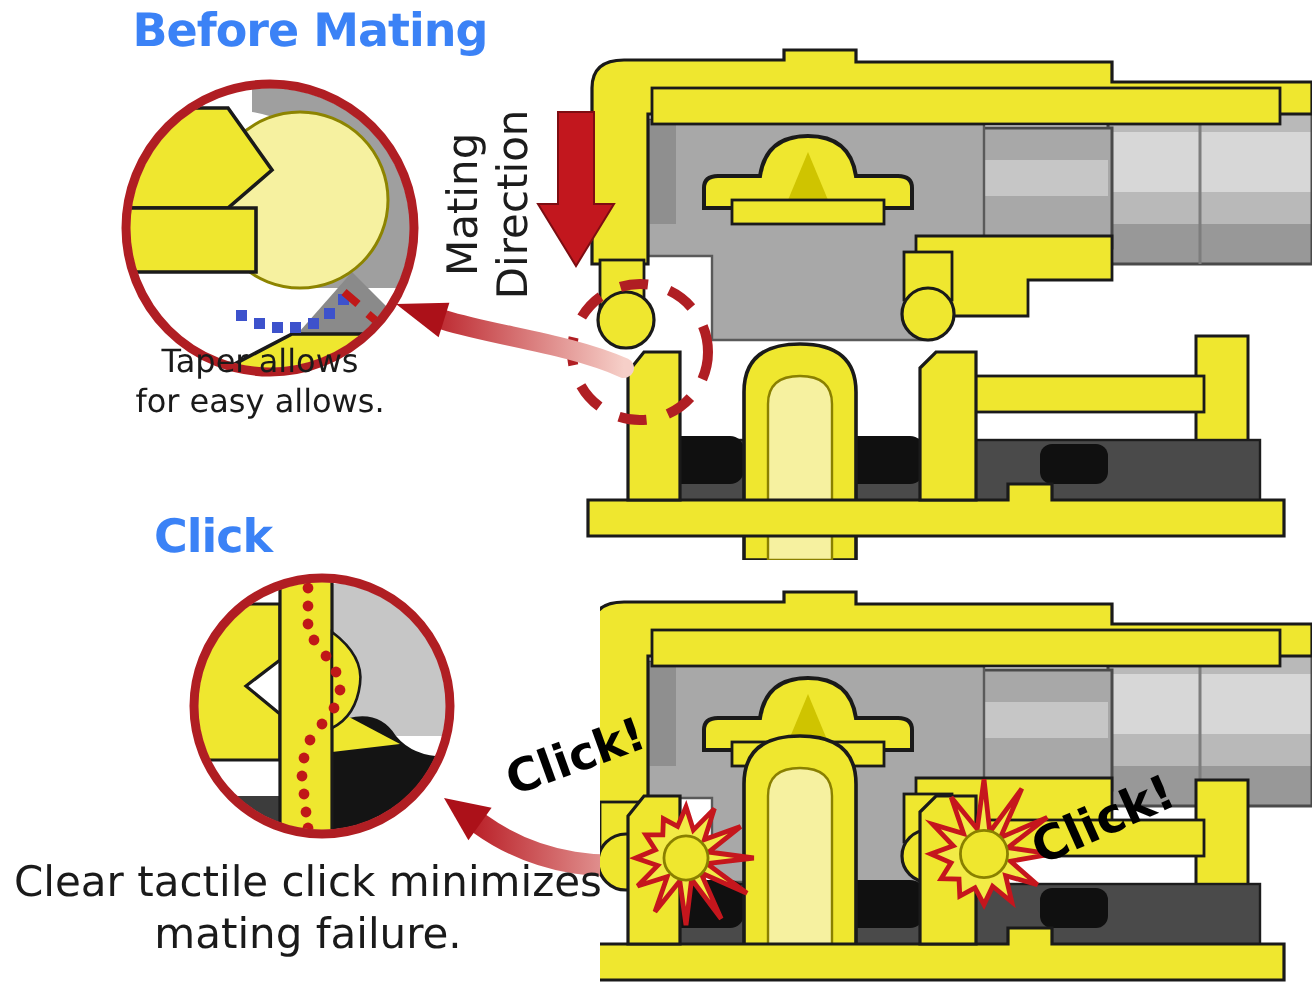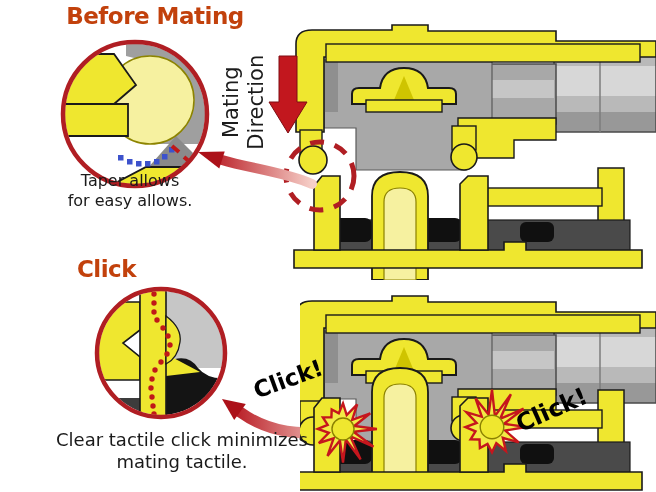--- a/index.html
+++ b/index.html
@@ -1,21 +1,21 @@
 <!DOCTYPE html>
 <html style="--yellow: #efe72f; --yellow-light: #f6f1a0; --outline: #1a1a1a; --callout-red: #b01e23; --arrow-red: #c2171e; --dot-blue: #3d52cc; --dot-red: #c01818;"><head>
 <meta charset="utf-8">
 <style>
   html,body{margin:0;padding:0;background:#ffffff;}
   .canvas{position:relative;width:656px;height:492px;background:#ffffff;overflow:hidden;
           font-family:"DejaVu Sans", sans-serif;color:#111;}
   .abs{position:absolute;}
-  .title{font-weight:bold;font-size:23px;text-align:center;color:#c2410c;letter-spacing:-0.5px;}
+  .title{font-weight:bold;font-size:23px;text-align:center;color:#3b82f6;letter-spacing:-0.5px;}
   .caption{font-size:16px;text-align:center;line-height:1.22;color:#1a1a1a;}
-  .caption.mated{font-size:18px;margin-left:28px;}
+  .caption.mated{font-size:21px;}
   .dirlabel{display:flex;align-items:center;justify-content:center;}
   .dirlabel .inner{transform:rotate(-90deg);text-align:center;font-size:21px;line-height:1.2;color:#1c1c1c;white-space:nowrap;}
   .dirlabel .inner span{display:block;}
   .click{font-weight:bold;font-size:23px;color:#000;white-space:nowrap;}
   svg{display:block;}
 </style>
 </head>
 <body>
 
 <div class="canvas">
@@ -211,19 +211,19 @@
         <circle cx="152" cy="397" r="2.7"></circle>
           <circle cx="153" cy="406" r="2.7"></circle>
           <circle cx="154" cy="414" r="2.7"></circle>
       </g>
     </g>
     <circle cx="161" cy="353" r="64" fill="none" stroke="var(--callout-red)" stroke-width="4.5"></circle>
   </svg>
 
   <div class="abs caption mated" style="left:0px;top:429px;width:308px;">
     <span>Clear tactile click minimizes</span><br>
-    <span>mating tactile.</span>
+    <span>mating failure.</span>
   </div>
 
   <div class="abs click" style="left:252px;top:366px;transform:rotate(-20deg);">Click!</div>
   <div class="abs click" style="left:514px;top:396px;transform:rotate(-24deg);font-size:24px;">Click!</div>
 
 </div>
 
 </body></html>

